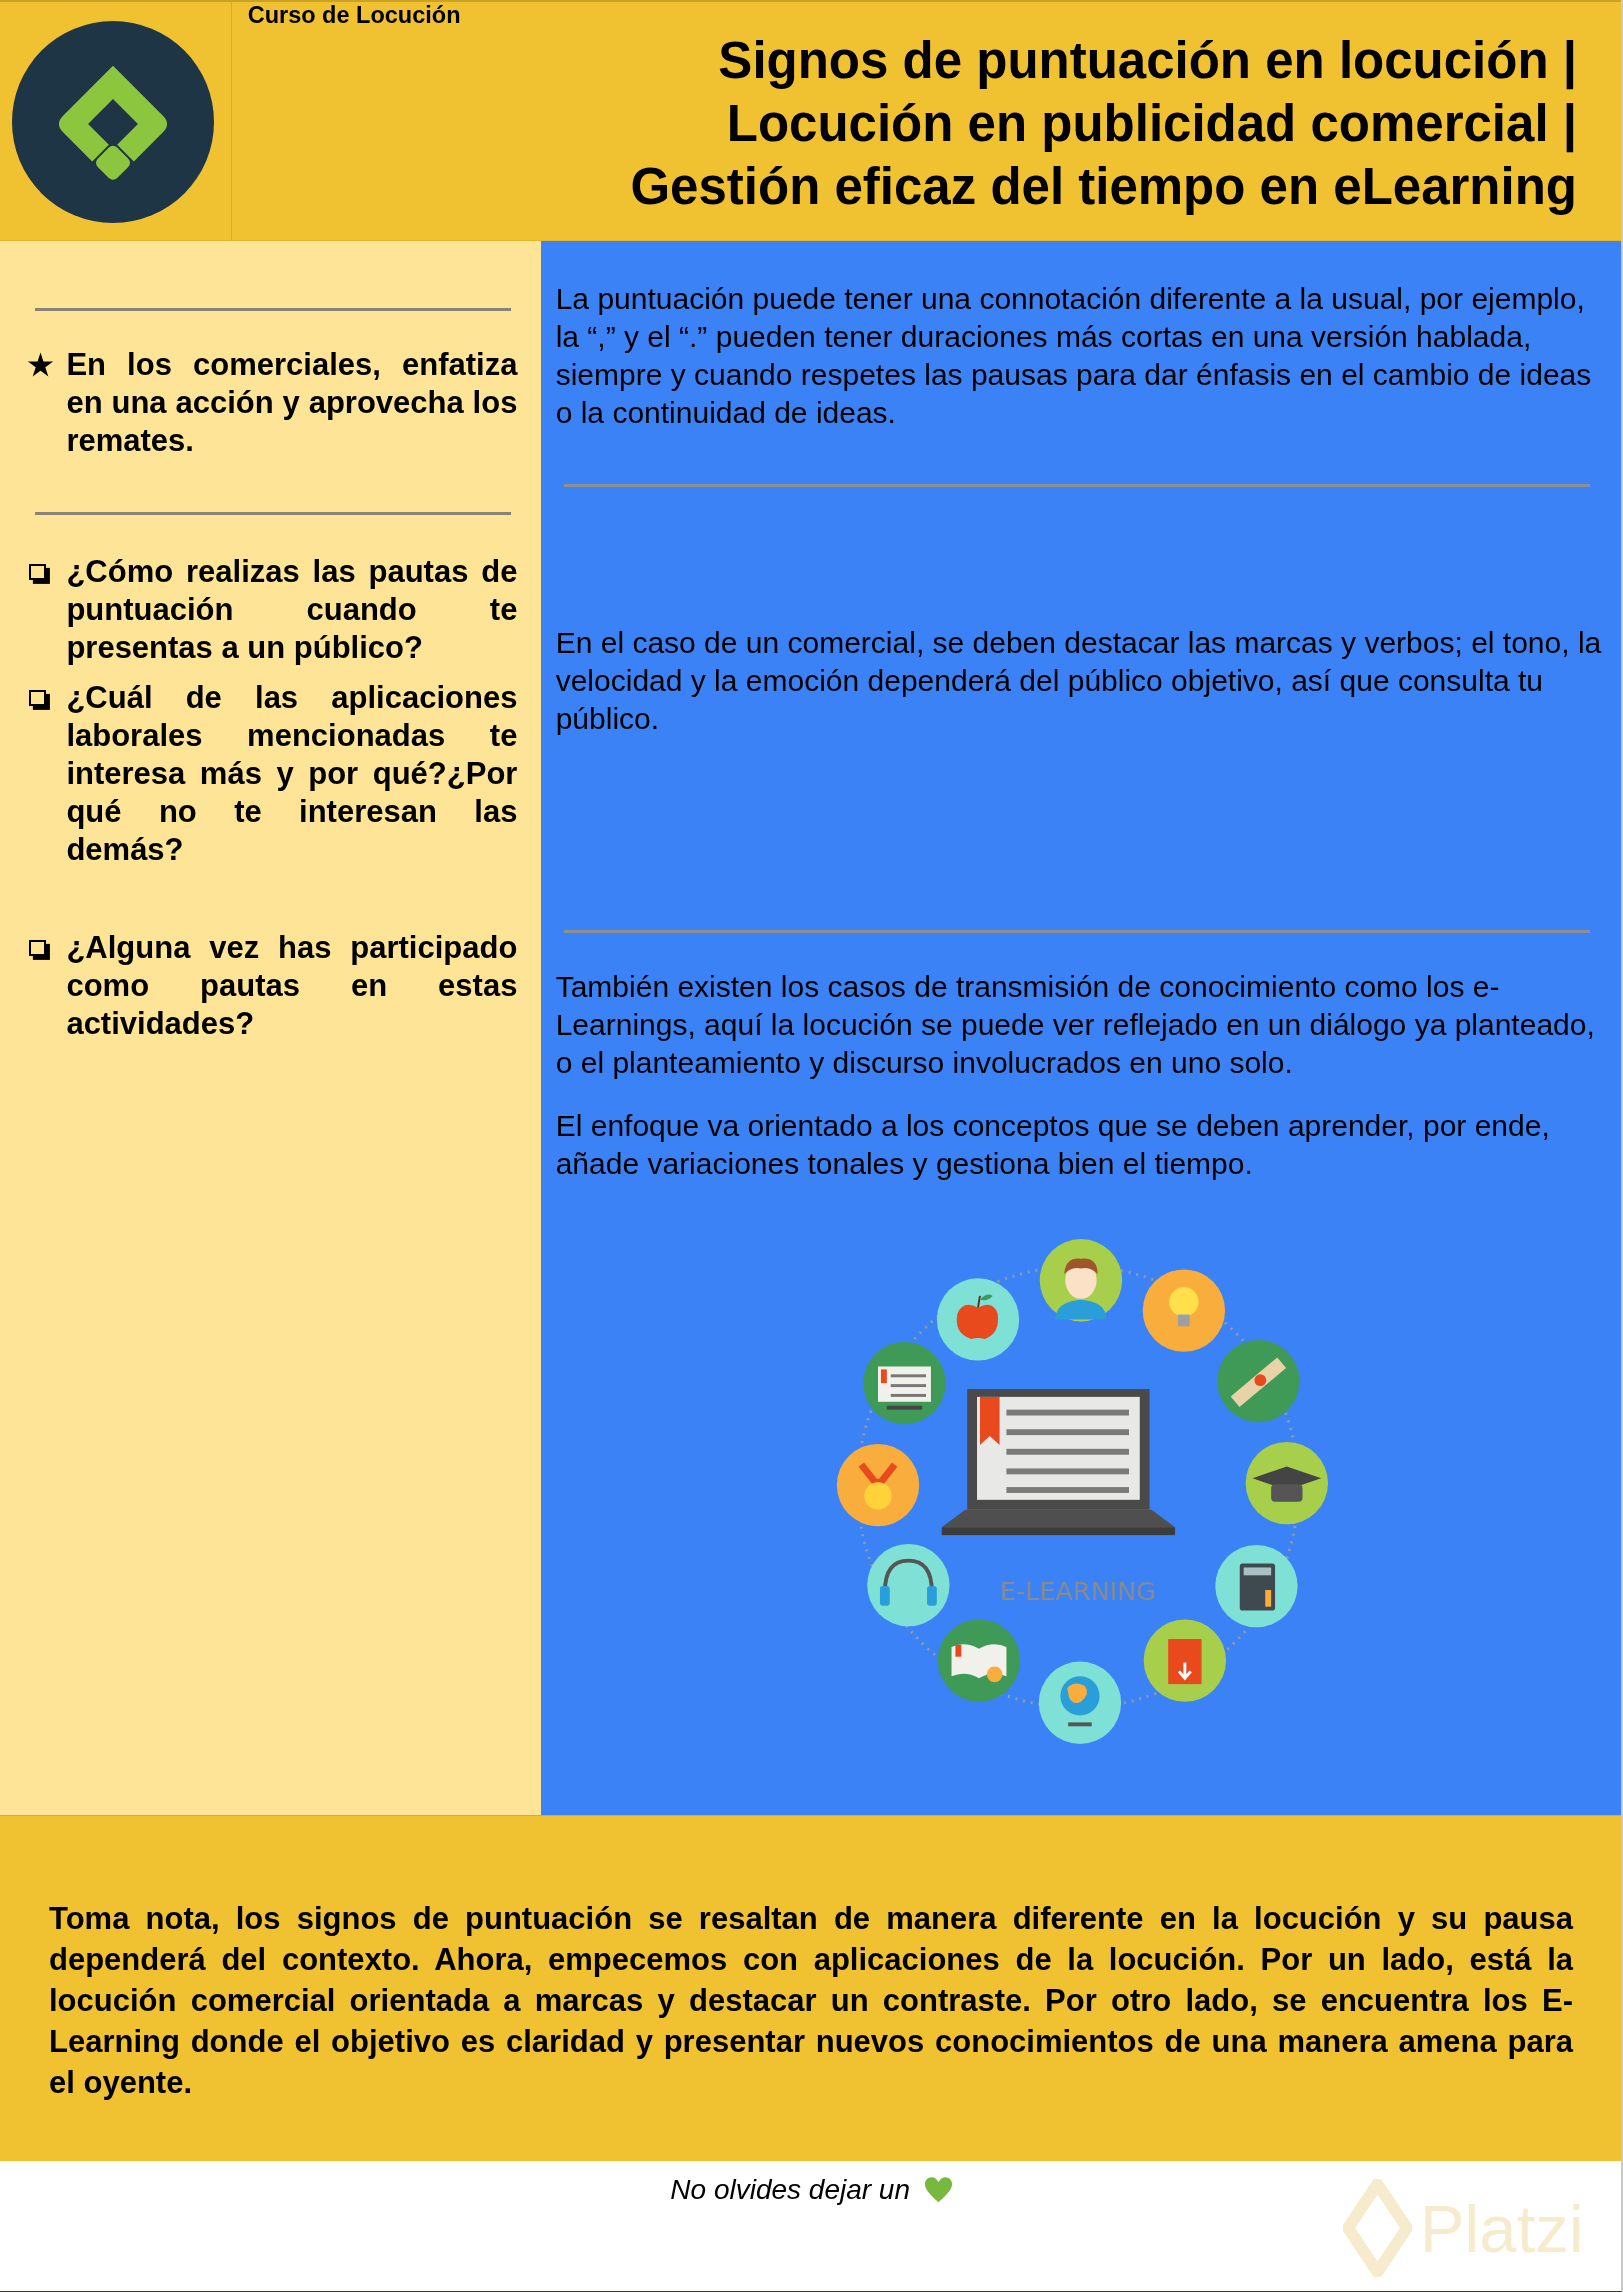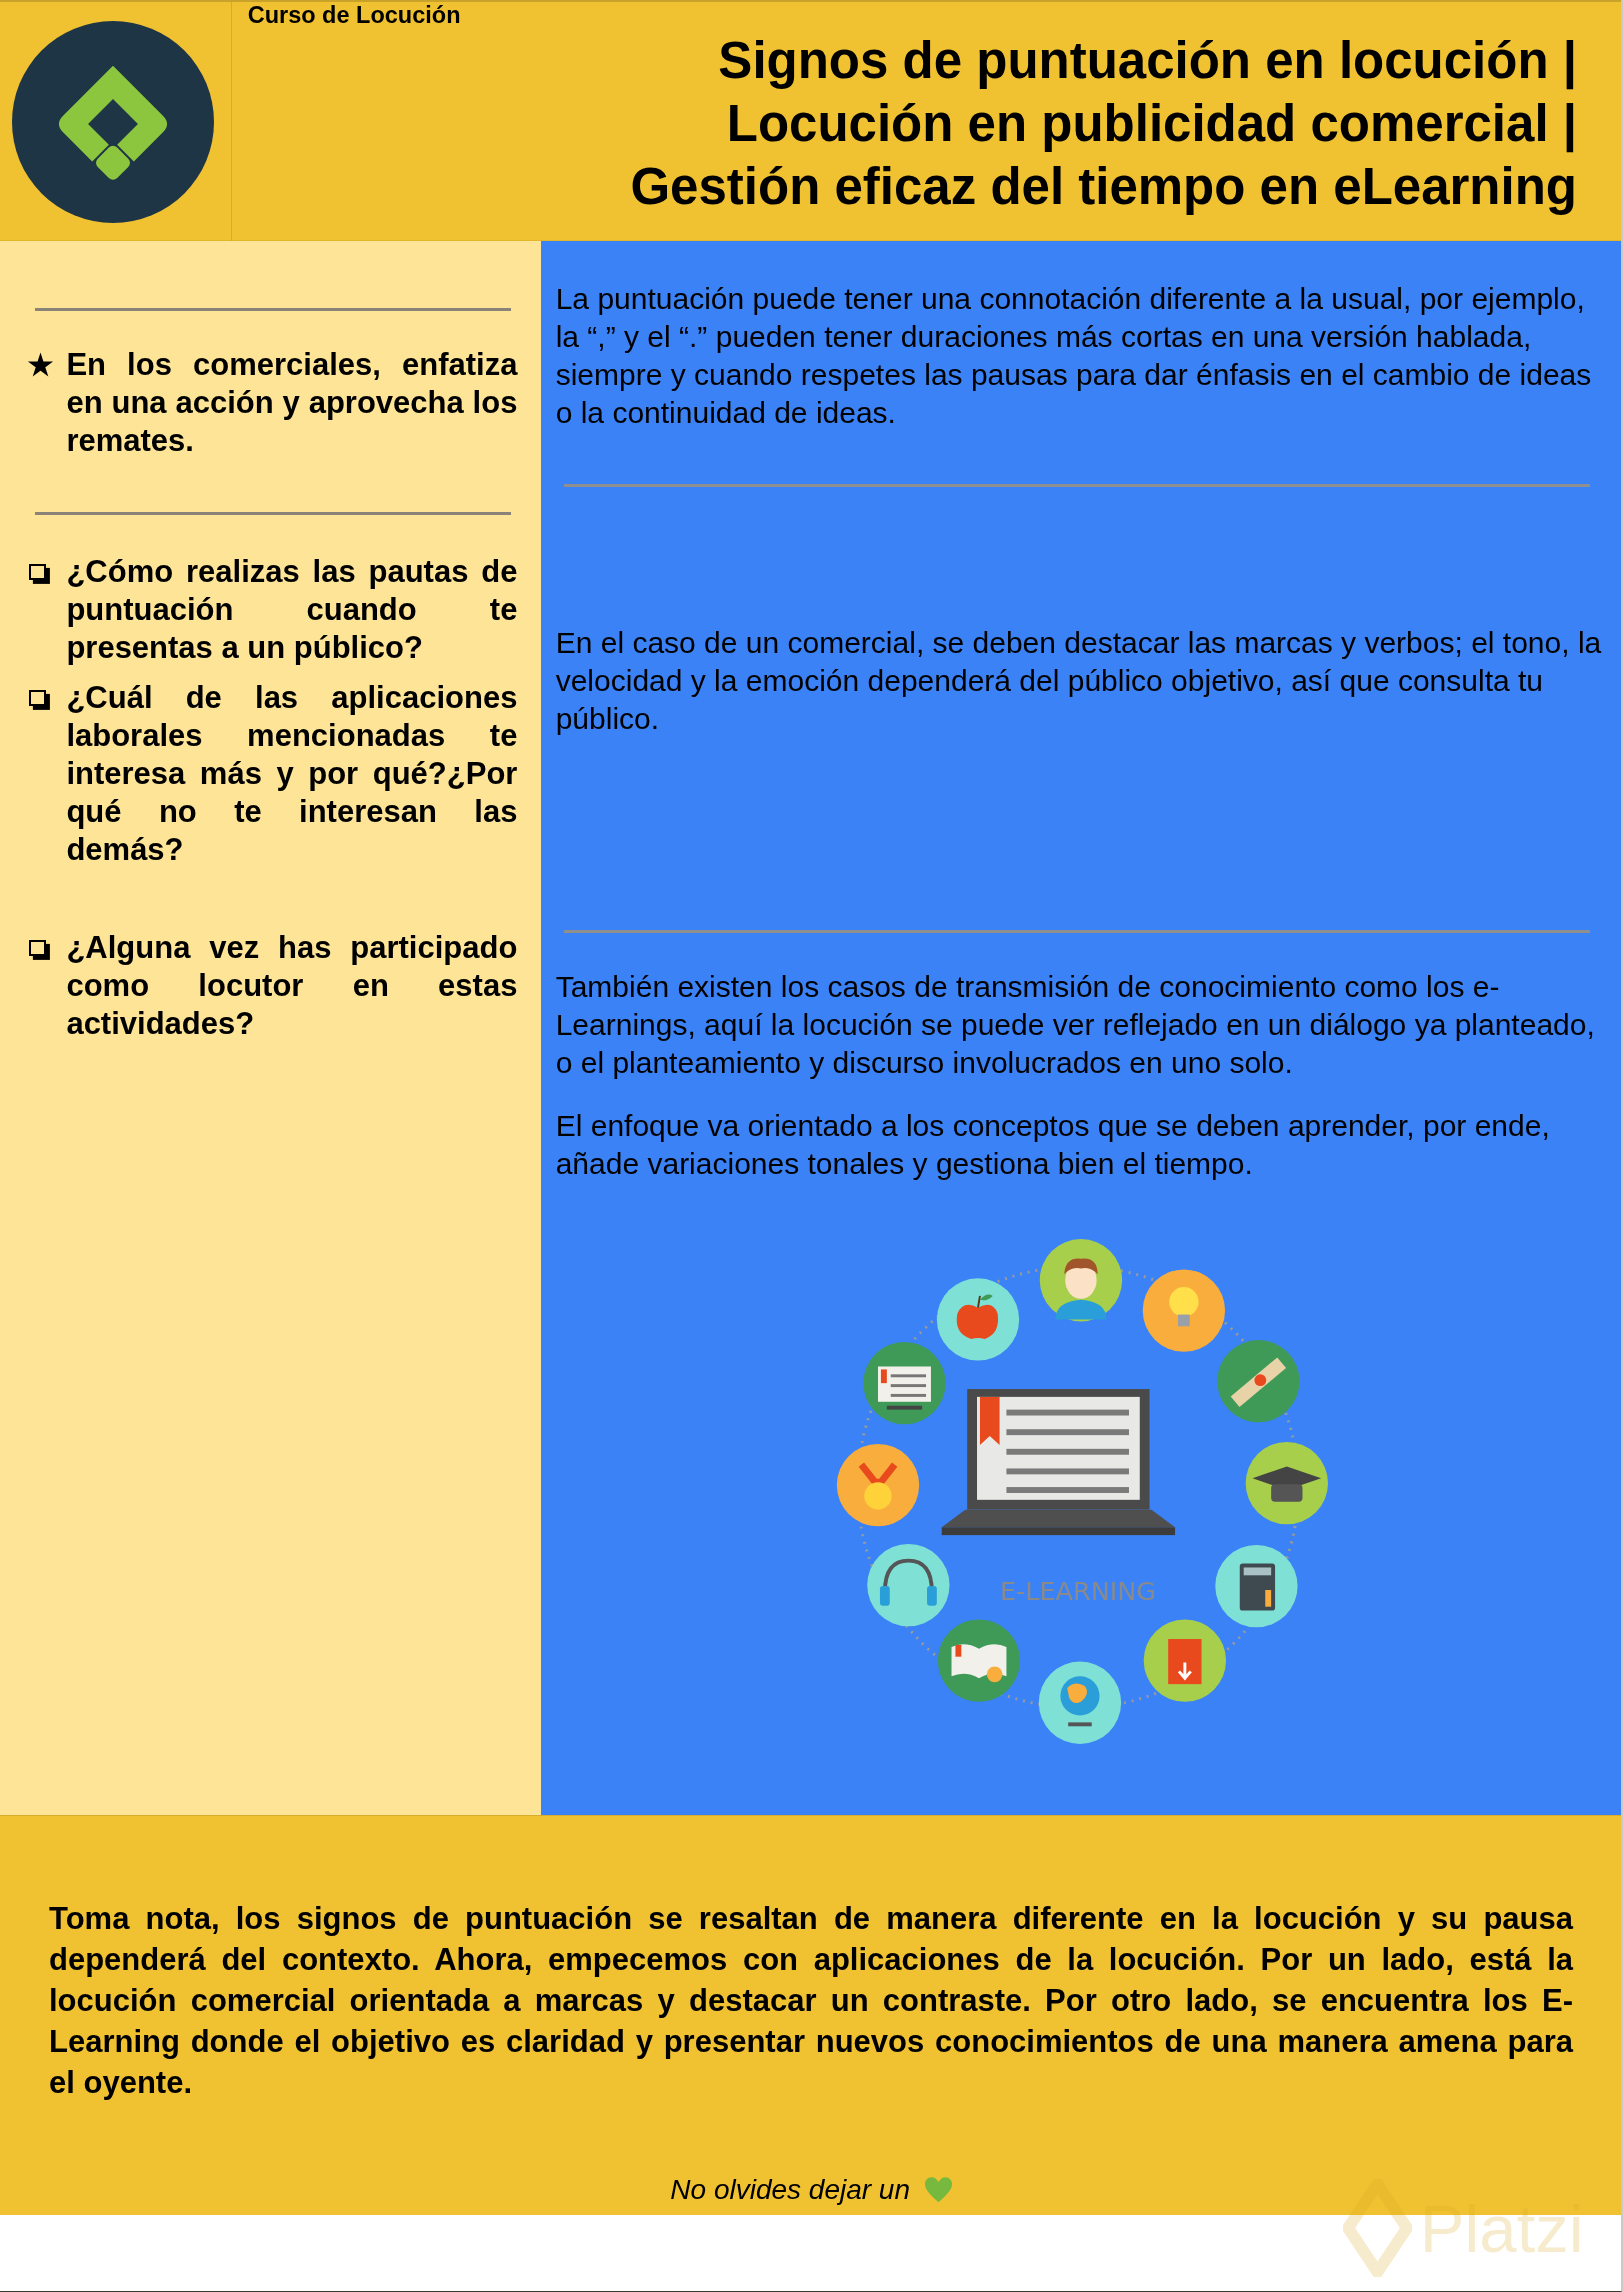--- a/index.html
+++ b/index.html
@@ -29,21 +29,21 @@
 
   
   .main { position: absolute; left: 541px; top: 241px; width: 1080px; height: 1574px; background: #3b82f6; }
   .para { position: absolute; left: 14.7px; width: 1059px; font-size: 30px; line-height: 38px; }
   .main-divider { position: absolute; left: 22.5px; width: 1026px; height: 2.9px; background: #8f8f8f; }
 
   
   .illus { position: absolute; left: 287px; top: 996px; width: 500px; height: 508px; }
 
   
-  .footer { position: absolute; left: 0; top: 1815px; width: 1621px; height: 400px; background: #f0c232; border-top: 1px solid #d8ad2c; padding-left: 36px; }
+  .footer { position: absolute; left: 0; top: 1815px; width: 1621px; height: 346px; background: #f0c232; border-top: 1px solid #d8ad2c; padding-left: 36px; }
   .summary { position: absolute; left: 49px; top: 82px; width: 1524px; font-weight: bold; font-size: 31px; line-height: 41px; text-align: justify; text-align-last: left; }
   .credits { position: absolute; left: 0; top: 357px; width: 1623px; text-align: center; font-size: 28px; line-height: 34px; }
   .credits .line2 { font-style: italic; }
   .heart { display: inline-block; vertical-align: -3.9px; margin-left: 5.9px; }
   .watermark { position: absolute; left: 1343px; top: 363px; display: flex; align-items: center; opacity: 0.22; }
   .watermark-text { font-size: 67px; color: #d8a820; margin-left: 7.8px; }
 </style>
 </head>
 <body>
 
@@ -93,21 +93,21 @@
       <span class="bullet">
           <span class="box"></span>
         </span>
       <span class="text">¿Cuál de las aplicaciones laborales mencionadas te interesa más y por qué?¿Por qué no te interesan las demás?</span>
     </div>
 
     <div class="side-item" style="top:688px;">
       <span class="bullet">
           <span class="box"></span>
         </span>
-      <span class="text">¿Alguna vez has participado como locutor en estas actividades?</span>
+      <span class="text">¿Alguna vez has participado como pautas en estas actividades?</span>
     </div>
   </div>
 
   <div class="main">
     <p class="para" style="top:39px;">La puntuación puede tener una connotación diferente a la usual, por ejemplo, la “,” y el “.” pueden tener duraciones más cortas en una versión hablada, siempre y cuando respetes las pausas para dar énfasis en el cambio de ideas o la continuidad de ideas.</p>
     <div class="main-divider" style="top:243px;"></div>
 
     <p class="para" style="top:383px;">En el caso de un comercial, se deben destacar las marcas y verbos; el tono, la velocidad y la emoción dependerá del público objetivo, así que consulta tu público.</p>
     <div class="main-divider" style="top:689px;"></div>
 

